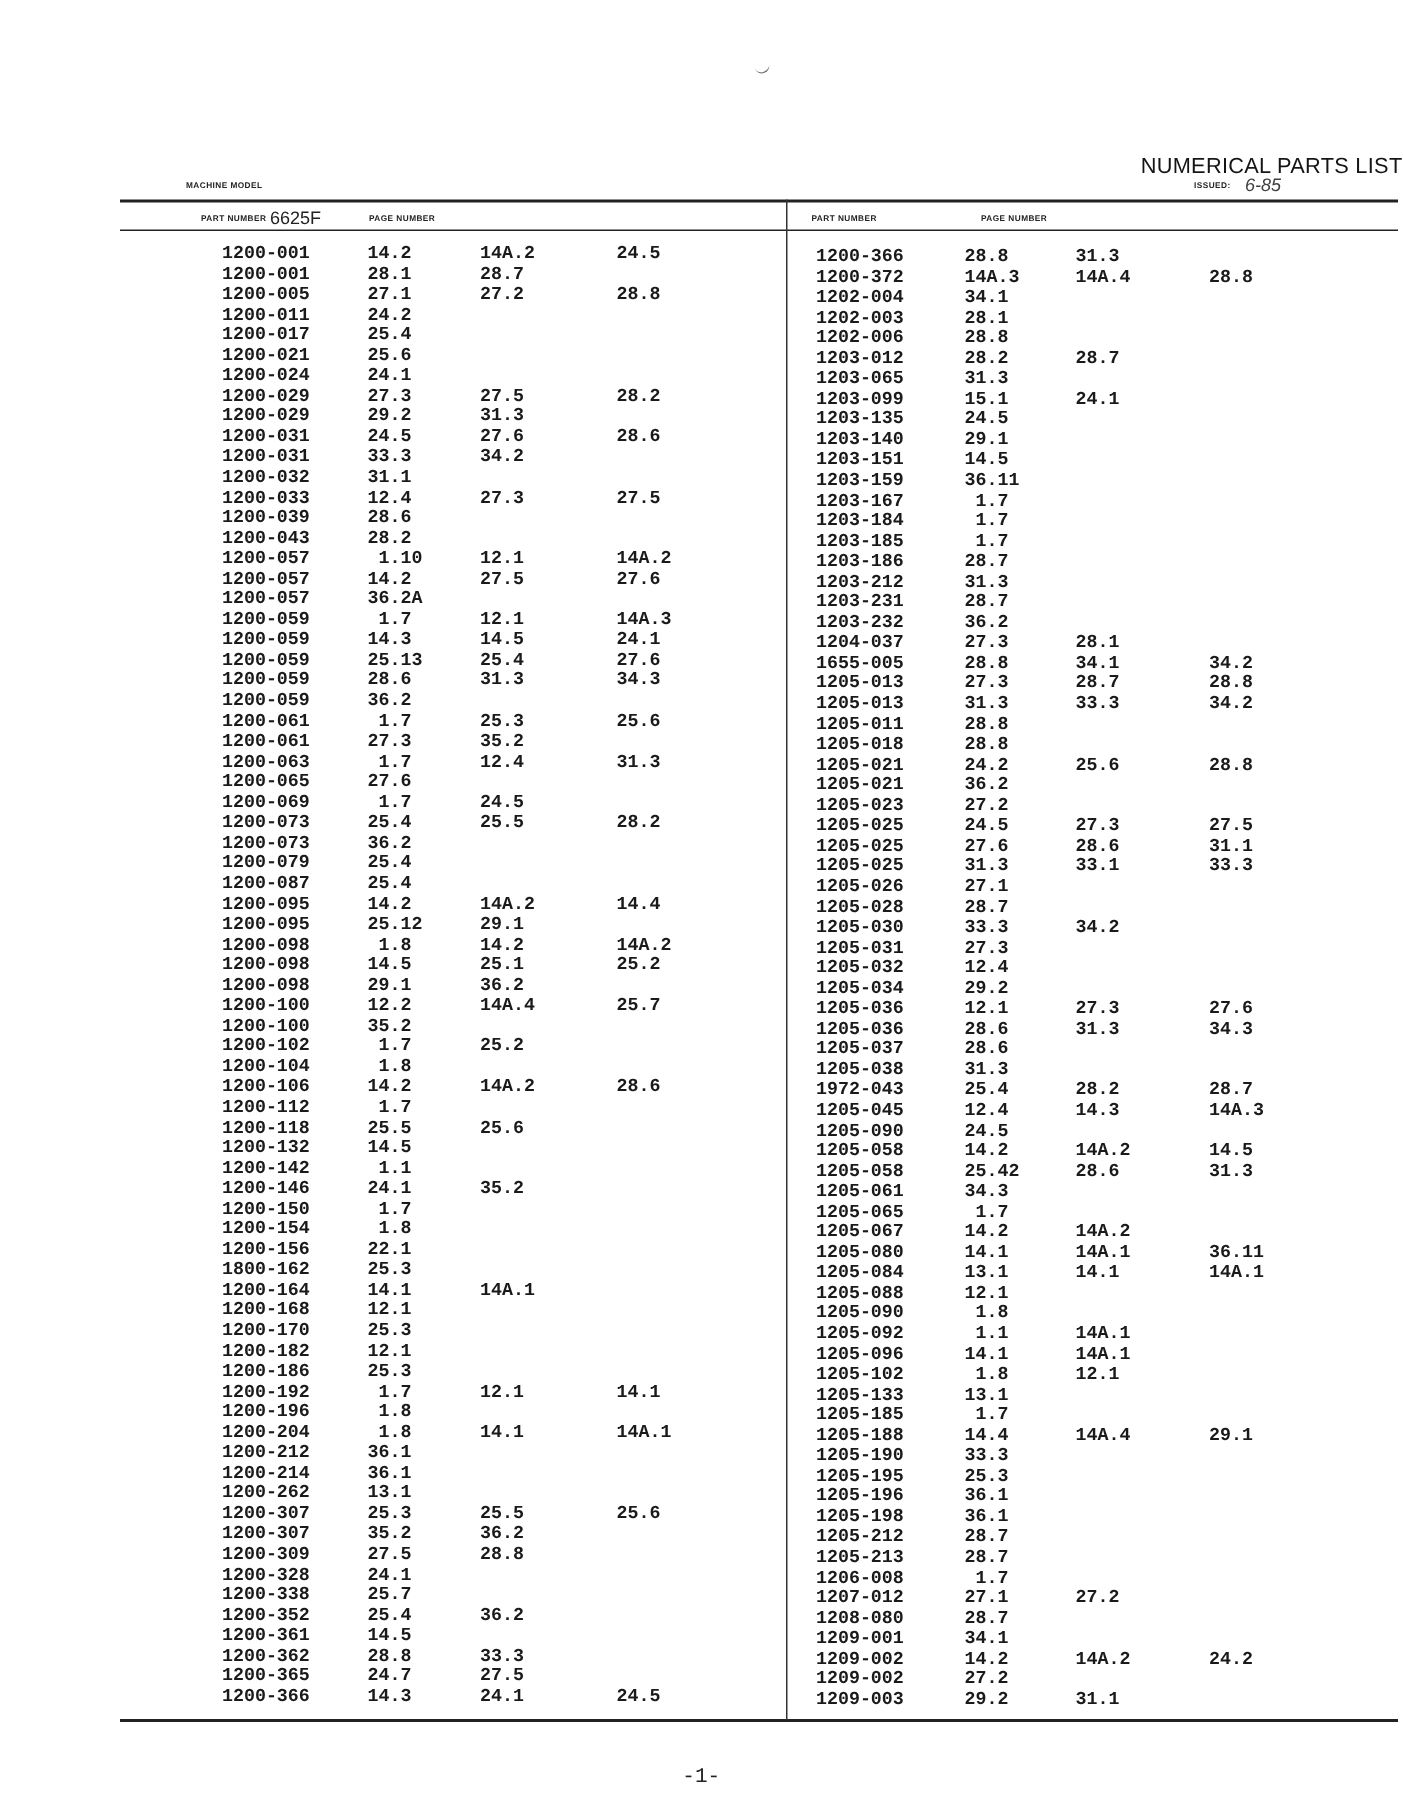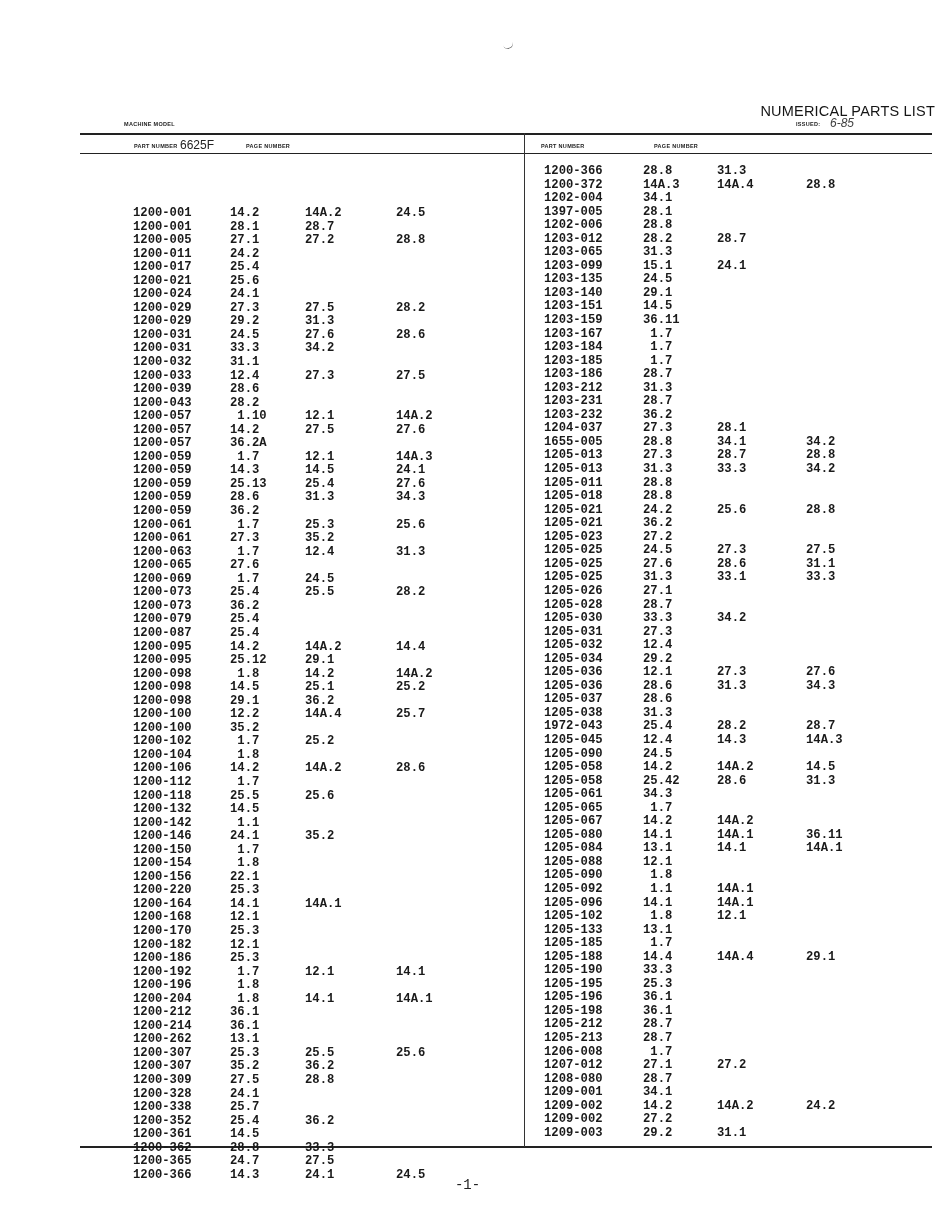--- a/index.html
+++ b/index.html
@@ -21,21 +21,21 @@
     .rule-top { left: 80px; top: 133px; width: 852px; height: 1.6px; }
     .rule-head { left: 80px; top: 153px; width: 852px; height: 1.2px; }
     .rule-bottom { left: 80px; top: 1146px; width: 852px; height: 1.6px; }
     .divider { position: absolute; left: 524px; top: 133px; width: 1px; height: 1014px; background: #333; }
     .col-head { position: absolute; top: 143px; font-family: "Liberation Sans", sans-serif;
                 font-size: 5.5px; font-weight: bold; letter-spacing: 0.3px; text-transform: uppercase; color: #222; }
     .rows { position: absolute; top: 163px; font-family: "Liberation Mono", monospace; font-size: 12.2px;
             font-weight: bold; color: #1a1a1a; }
     .row { height: 13.55px; line-height: 13.55px; position: relative; white-space: pre; }
     .row span { position: absolute; top: 0; }
-    .left-rows { left: 133px; width: 320px; margin-top: 44px; }
+    .left-rows { left: 148px; width: 320px; }
     .right-rows { left: 544px; width: 330px; top: 165px; }
     .c0 { left: 0; } .c1 { left: 97px; } .c2 { left: 172px; } .c3 { left: 263px; }
     .right-rows .c1 { left: 99px; } .right-rows .c2 { left: 173px; } .right-rows .c3 { left: 262px; }
     .pageno { position: absolute; left: 0; width: 935px; top: 1177px; text-align: center;
               font-family: "Liberation Mono", monospace; font-size: 14px; color: #222; }
   </style>
 </head>
 <body>
 
 <div class="page">
@@ -102,21 +102,21 @@
       <div class="row"><span class="c0">1200-104</span><span class="c1"> 1.8</span><span class="c2"></span><span class="c3"></span></div>
       <div class="row"><span class="c0">1200-106</span><span class="c1">14.2</span><span class="c2">14A.2</span><span class="c3">28.6</span></div>
       <div class="row"><span class="c0">1200-112</span><span class="c1"> 1.7</span><span class="c2"></span><span class="c3"></span></div>
       <div class="row"><span class="c0">1200-118</span><span class="c1">25.5</span><span class="c2">25.6</span><span class="c3"></span></div>
       <div class="row"><span class="c0">1200-132</span><span class="c1">14.5</span><span class="c2"></span><span class="c3"></span></div>
       <div class="row"><span class="c0">1200-142</span><span class="c1"> 1.1</span><span class="c2"></span><span class="c3"></span></div>
       <div class="row"><span class="c0">1200-146</span><span class="c1">24.1</span><span class="c2">35.2</span><span class="c3"></span></div>
       <div class="row"><span class="c0">1200-150</span><span class="c1"> 1.7</span><span class="c2"></span><span class="c3"></span></div>
       <div class="row"><span class="c0">1200-154</span><span class="c1"> 1.8</span><span class="c2"></span><span class="c3"></span></div>
       <div class="row"><span class="c0">1200-156</span><span class="c1">22.1</span><span class="c2"></span><span class="c3"></span></div>
-      <div class="row"><span class="c0">1200-220</span><span class="c1">25.3</span><span class="c2"></span><span class="c3"></span></div>
+      <div class="row"><span class="c0">1800-162</span><span class="c1">25.3</span><span class="c2"></span><span class="c3"></span></div>
       <div class="row"><span class="c0">1200-164</span><span class="c1">14.1</span><span class="c2">14A.1</span><span class="c3"></span></div>
       <div class="row"><span class="c0">1200-168</span><span class="c1">12.1</span><span class="c2"></span><span class="c3"></span></div>
       <div class="row"><span class="c0">1200-170</span><span class="c1">25.3</span><span class="c2"></span><span class="c3"></span></div>
       <div class="row"><span class="c0">1200-182</span><span class="c1">12.1</span><span class="c2"></span><span class="c3"></span></div>
       <div class="row"><span class="c0">1200-186</span><span class="c1">25.3</span><span class="c2"></span><span class="c3"></span></div>
       <div class="row"><span class="c0">1200-192</span><span class="c1"> 1.7</span><span class="c2">12.1</span><span class="c3">14.1</span></div>
       <div class="row"><span class="c0">1200-196</span><span class="c1"> 1.8</span><span class="c2"></span><span class="c3"></span></div>
       <div class="row"><span class="c0">1200-204</span><span class="c1"> 1.8</span><span class="c2">14.1</span><span class="c3">14A.1</span></div>
       <div class="row"><span class="c0">1200-212</span><span class="c1">36.1</span><span class="c2"></span><span class="c3"></span></div>
       <div class="row"><span class="c0">1200-214</span><span class="c1">36.1</span><span class="c2"></span><span class="c3"></span></div>
@@ -129,21 +129,21 @@
       <div class="row"><span class="c0">1200-352</span><span class="c1">25.4</span><span class="c2">36.2</span><span class="c3"></span></div>
       <div class="row"><span class="c0">1200-361</span><span class="c1">14.5</span><span class="c2"></span><span class="c3"></span></div>
       <div class="row"><span class="c0">1200-362</span><span class="c1">28.8</span><span class="c2">33.3</span><span class="c3"></span></div>
       <div class="row"><span class="c0">1200-365</span><span class="c1">24.7</span><span class="c2">27.5</span><span class="c3"></span></div>
       <div class="row"><span class="c0">1200-366</span><span class="c1">14.3</span><span class="c2">24.1</span><span class="c3">24.5</span></div>
     </div>
   <div class="rows right-rows" id="right-rows">
       <div class="row"><span class="c0">1200-366</span><span class="c1">28.8</span><span class="c2">31.3</span><span class="c3"></span></div>
       <div class="row"><span class="c0">1200-372</span><span class="c1">14A.3</span><span class="c2">14A.4</span><span class="c3">28.8</span></div>
       <div class="row"><span class="c0">1202-004</span><span class="c1">34.1</span><span class="c2"></span><span class="c3"></span></div>
-      <div class="row"><span class="c0">1397-005</span><span class="c1">28.1</span><span class="c2"></span><span class="c3"></span></div>
+      <div class="row"><span class="c0">1202-003</span><span class="c1">28.1</span><span class="c2"></span><span class="c3"></span></div>
       <div class="row"><span class="c0">1202-006</span><span class="c1">28.8</span><span class="c2"></span><span class="c3"></span></div>
       <div class="row"><span class="c0">1203-012</span><span class="c1">28.2</span><span class="c2">28.7</span><span class="c3"></span></div>
       <div class="row"><span class="c0">1203-065</span><span class="c1">31.3</span><span class="c2"></span><span class="c3"></span></div>
       <div class="row"><span class="c0">1203-099</span><span class="c1">15.1</span><span class="c2">24.1</span><span class="c3"></span></div>
       <div class="row"><span class="c0">1203-135</span><span class="c1">24.5</span><span class="c2"></span><span class="c3"></span></div>
       <div class="row"><span class="c0">1203-140</span><span class="c1">29.1</span><span class="c2"></span><span class="c3"></span></div>
       <div class="row"><span class="c0">1203-151</span><span class="c1">14.5</span><span class="c2"></span><span class="c3"></span></div>
       <div class="row"><span class="c0">1203-159</span><span class="c1">36.11</span><span class="c2"></span><span class="c3"></span></div>
       <div class="row"><span class="c0">1203-167</span><span class="c1"> 1.7</span><span class="c2"></span><span class="c3"></span></div>
       <div class="row"><span class="c0">1203-184</span><span class="c1"> 1.7</span><span class="c2"></span><span class="c3"></span></div>

